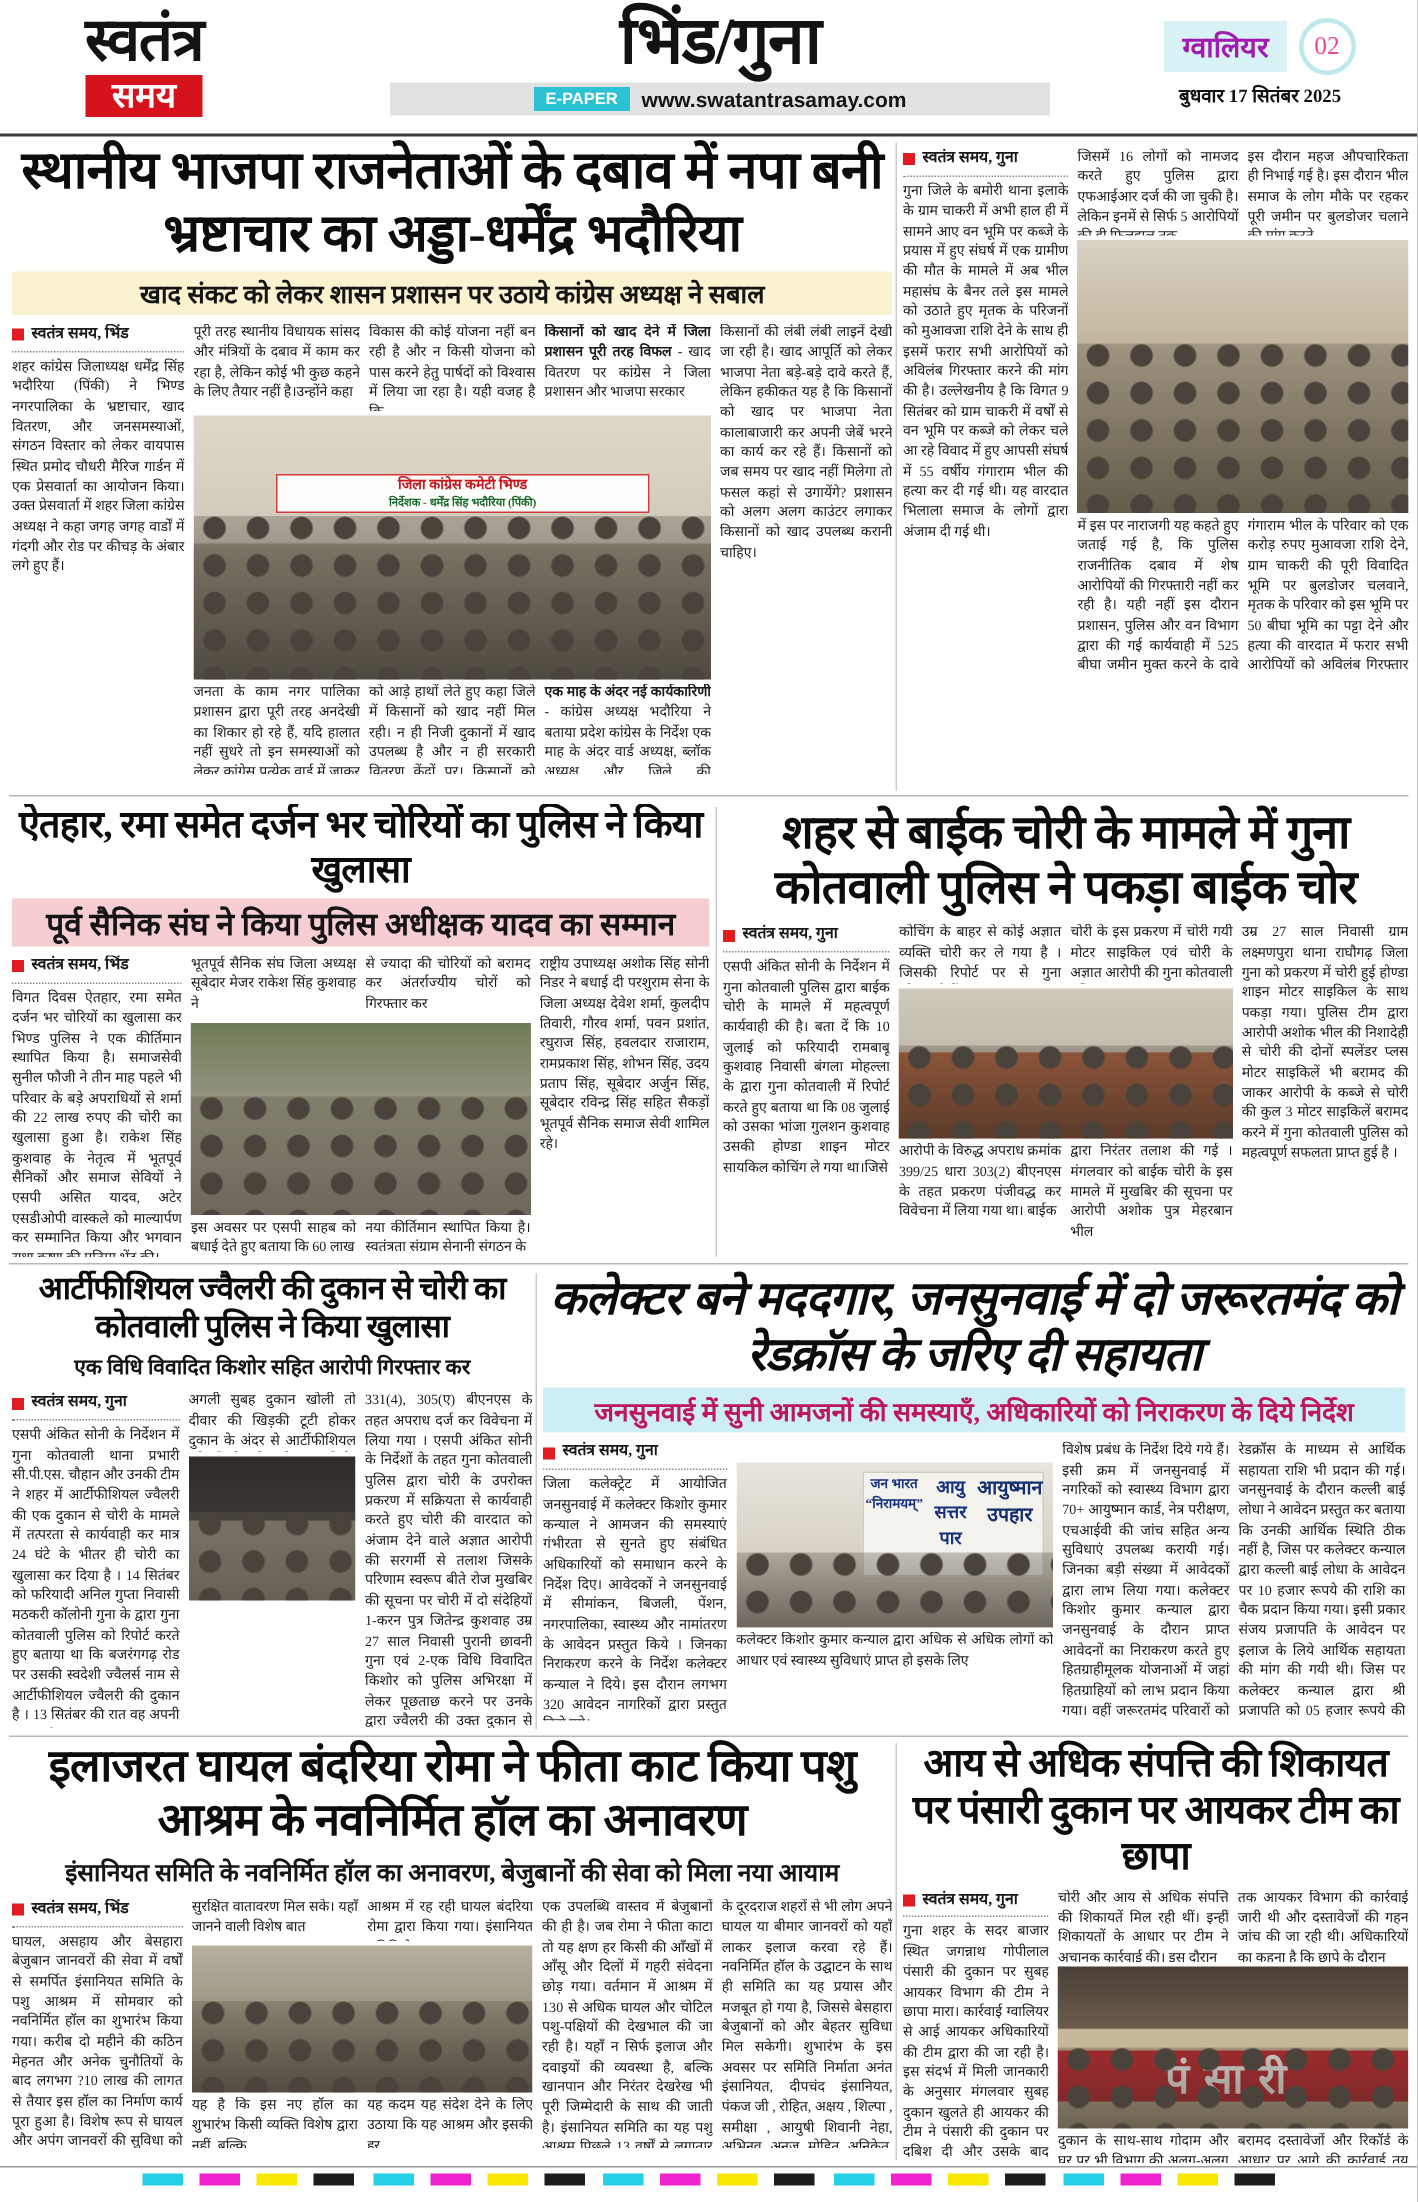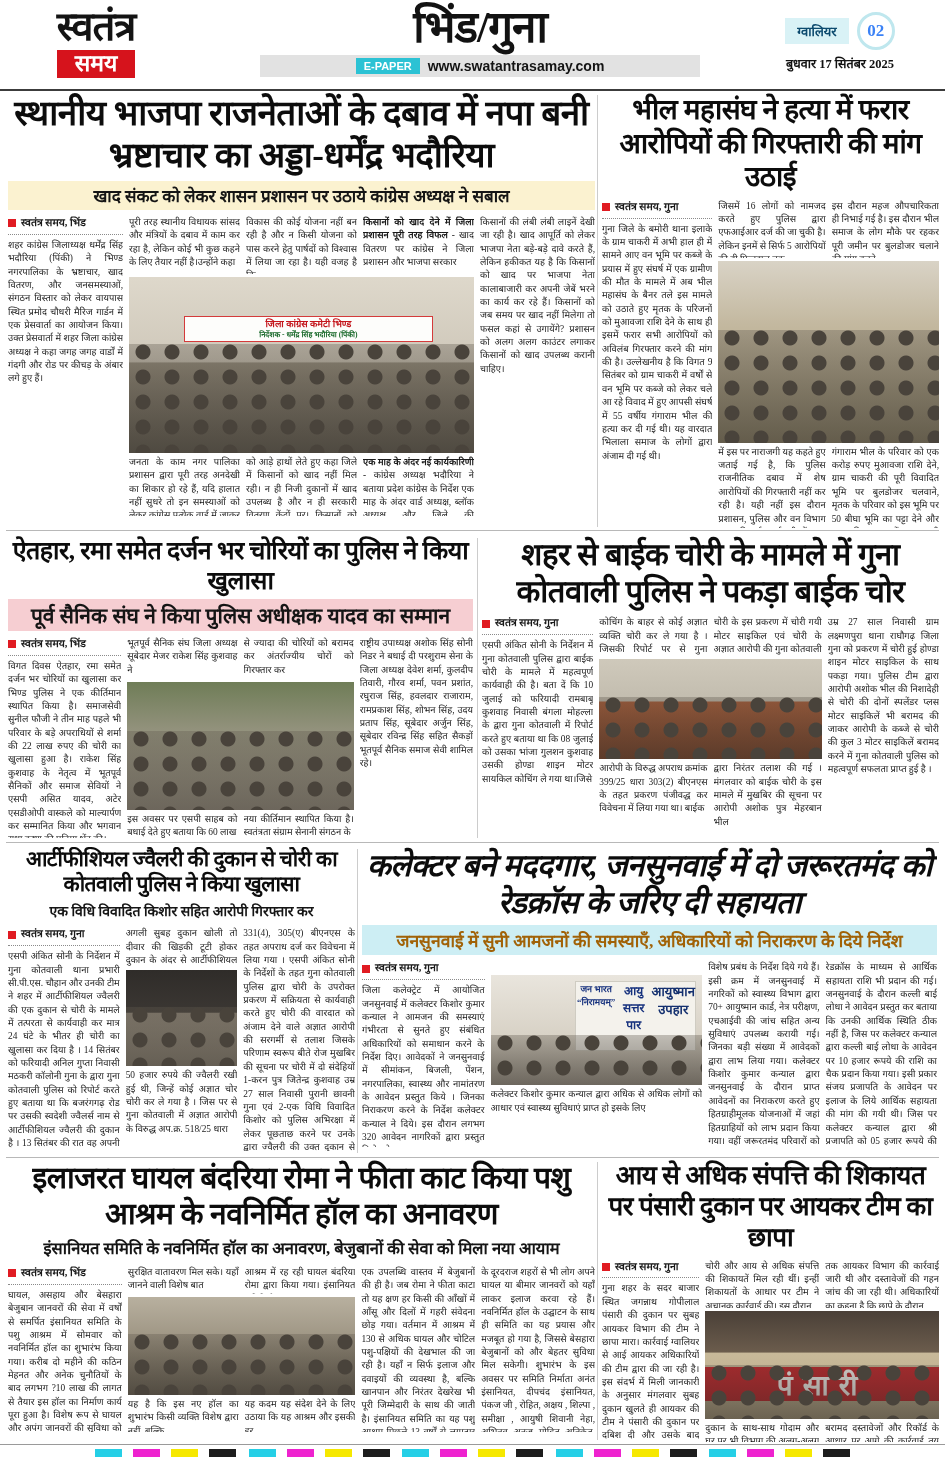--- a/index.html
+++ b/index.html
@@ -10,33 +10,33 @@
   .logo{position:absolute;left:16px;top:6px;width:160px;text-align:center;}
   .logo-top{font-size:40px;font-weight:bold;color:#131313;line-height:1.05;letter-spacing:-1px;}
   .logo-bottom{display:inline-block;background:#d6131c;color:#fff;font-weight:bold;font-size:23px;line-height:1.15;padding:1px 18px;margin-top:2px;}
   .mast-center{position:absolute;left:255px;top:4px;width:450px;text-align:center;}
   .edition{font-size:44px;font-weight:bold;color:#121212;line-height:1.1;letter-spacing:-1px;}
   .urlbar{margin:3px auto 0;width:440px;height:22px;background:#e2e2e2;display:flex;align-items:center;justify-content:center;gap:8px;}
   .epaper{background:#2cc2d4;color:#fff;font-family:"Liberation Sans",sans-serif;font-weight:bold;font-size:11px;padding:2px 8px;}
   .website{font-family:"Liberation Sans",sans-serif;font-weight:bold;font-size:14px;color:#141414;text-decoration:none;}
   .mast-right{position:absolute;right:10px;top:12px;width:190px;text-align:center;}
   .cityrow{display:flex;align-items:center;justify-content:center;gap:8px;}
-  .city{background:#d9f2f6;color:#0c4a6e;font-weight:bold;font-size:13px;padding:4px 12px;}
-  .pagenum{width:32px;height:32px;border-radius:50%;background:#fff;border:3px solid #bfe7ee;color:#3b82f6;
-           font-weight:bold;font-size:17px;display:flex;align-items:center;justify-content:center;}
+  .city{background:#d9f2f6;color:#a21caf;font-weight:bold;font-size:19px;padding:4px 12px;}
+  .pagenum{width:32px;height:32px;border-radius:50%;background:#fff;border:3px solid #bfe7ee;color:#ec4899;
+           font-weight:normal;font-size:17px;display:flex;align-items:center;justify-content:center;}
   .mdate{font-weight:bold;font-size:12.5px;color:#111;margin-top:5px;}
   
   .h-rule{position:absolute;height:1px;background:#b8b8b8;}
   .v-rule{position:absolute;width:1px;background:#cccccc;}
   
   .article{position:absolute;overflow:hidden;}
   .hl{font-weight:bold;text-align:center;color:#0c0c0c;line-height:1.2;letter-spacing:-0.5px;}
   .kicker{background:#fbf2d0;font-weight:bold;text-align:center;font-size:17px;color:#151515;padding:3px 2px;margin-top:4px;}
   .bar-pink{background:#f6ced2;font-weight:bold;text-align:center;font-size:21px;color:#151515;padding:2px;margin-top:3px;}
-  .bar-cyan{background:#cdeef4;font-weight:bold;text-align:center;font-size:17.5px;color:#a16207;padding:3px;margin-top:4px;}
+  .bar-cyan{background:#cdeef4;font-weight:bold;text-align:center;font-size:17.5px;color:#be185d;padding:3px;margin-top:4px;}
   .bar-plain{font-weight:bold;text-align:center;font-size:16.5px;color:#151515;padding:1px;margin-top:3px;}
   .body{display:flex;gap:6px;margin-top:6px;overflow:hidden;}
   .col{flex:1;font-size:9.4px;line-height:1.42;text-align:justify;color:#1b1b1b;overflow:hidden;}
   .byline{display:flex;align-items:center;gap:5px;font-weight:bold;font-size:10.5px;color:#1a1a1a;
           padding-bottom:3px;margin-bottom:4px;border-bottom:1px dotted #8a8a8a;}
   .redsq{width:8px;height:8px;background:#e01b22;flex:0 0 auto;}
   .mid{display:flex;flex-direction:column;gap:3px;overflow:hidden;}
   .midrow{display:flex;gap:6px;overflow:hidden;}
   .midrow .col{flex:1;}
   .lead-b{font-weight:bold;}
@@ -130,21 +130,20 @@
           <div class="col">जनता के काम नगर पालिका प्रशासन द्वारा पूरी तरह अनदेखी का शिकार हो रहे हैं, यदि हालात नहीं सुधरे तो इन समस्याओं को लेकर कांग्रेस प्रत्येक वार्ड में जाकर जनसमस्याओं को एकत्रित कर विशाल आंदोलन करेगी।</div>
           <div class="col">को आड़े हाथों लेते हुए कहा जिले में किसानों को खाद नहीं मिल रही। न ही निजी दुकानों में खाद उपलब्ध है और न ही सरकारी वितरण केंद्रों पर। किसानों को मजबूरी में सुबह 4 बजे से ही लाइन में लगना पड़ रहा है। खाद वितरण केंद्र पर</div>
           <div class="col"><span class="lead-b">एक माह के अंदर नई कार्यकारिणी</span><span> - कांग्रेस अध्यक्ष भदौरिया ने बताया प्रदेश कांग्रेस के निर्देश एक माह के अंदर वार्ड अध्यक्ष, ब्लॉक अध्यक्ष और जिले की कार्यकारिणी घोषित कर दूंगा। कार्यकारिणी में हमेशा सक्रिय रहने वाले कार्यकर्ताओं और जातिगत संतुलन, महिलाओं की भागीदारी का भी विशेष ध्यान रखा जाएगा। उन्होंने बताया बोट चोर गद्दी छोड़ अभियान के तहत शहर कांग्रेस हस्ताक्षर अभियान भी जल्द शुरू करेगी।</span></div>
         </div>
       </div>
       <div class="col">किसानों की लंबी लंबी लाइनें देखी जा रही है। खाद आपूर्ति को लेकर भाजपा नेता बड़े-बड़े दावे करते हैं, लेकिन हकीकत यह है कि किसानों को खाद पर भाजपा नेता कालाबाजारी कर अपनी जेबें भरने का कार्य कर रहे हैं। किसानों को जब समय पर खाद नहीं मिलेगा तो फसल कहां से उगायेंगे? प्रशासन को अलग अलग काउंटर लगाकर किसानों को खाद उपलब्ध करानी चाहिए।</div>
     </div>
   </div>
 
   <div class="article" style="left:602px;top:93px;width:337px;height:435px;">
-    <div class="hl hl-bheel">भील महासंघ ने हत्या में फरार आरोपियों की गिरफ्तारी की मांग उठाई</div>
     <div class="body" style="height:352px;">
       <div class="col">
         <div class="byline">
           <span class="redsq"></span>
           <span>स्वतंत्र समय, गुना</span>
         </div>
         <span>गुना जिले के बमोरी थाना इलाके के ग्राम चाकरी में अभी हाल ही में सामने आए वन भूमि पर कब्जे के प्रयास में हुए संघर्ष में एक ग्रामीण की मौत के मामले में अब भील महासंघ के बैनर तले इस मामले को उठाते हुए मृतक के परिजनों को मुआवजा राशि देने के साथ ही इसमें फरार सभी आरोपियों को अविलंब गिरफ्तार करने की मांग की है। उल्लेखनीय है कि विगत 9 सितंबर को ग्राम चाकरी में वर्षों से वन भूमि पर कब्जे को लेकर चले आ रहे विवाद में हुए आपसी संघर्ष में 55 वर्षीय गंगाराम भील की हत्या कर दी गई थी। यह वारदात भिलाला समाज के लोगों द्वारा अंजाम दी गई थी।</span>
       </div>
       <div class="mid" style="flex:2;">
         <div class="midrow" style="height:58px;flex:0 0 auto;">
@@ -226,21 +225,20 @@
           <span class="redsq"></span>
           <span>स्वतंत्र समय, गुना</span>
         </div>
         <span>एसपी अंकित सोनी के निर्देशन में गुना कोतवाली थाना प्रभारी सी.पी.एस. चौहान और उनकी टीम ने शहर में आर्टीफीशियल ज्वैलरी की एक दुकान से चोरी के मामले में तत्परता से कार्यवाही कर मात्र 24 घंटे के भीतर ही चोरी का खुलासा कर दिया है । 14 सितंबर को फरियादी अनिल गुप्ता निवासी मठकरी कॉलोनी गुना के द्वारा गुना कोतवाली पुलिस को रिपोर्ट करते हुए बताया था कि बजरंगगढ़ रोड पर उसकी स्वदेशी ज्वैलर्स नाम से आर्टीफीशियल ज्वैलरी की दुकान है । 13 सितंबर की रात वह अपनी दुकान बंद कर घर चला गया था,</span>
       </div>
       <div class="mid" style="flex:1;">
         <div class="col" style="height:40px;flex:0 0 auto;">अगली सुबह दुकान खोली तो दीवार की खिड़की टूटी होकर दुकान के अंदर से आर्टीफीशियल ज्वैलरी के दो कट्ठे कम मिले। जिनमें करीबन</div>
         <div class="photo ph-dark" style="height:96px;">
           <div class="crowd"></div>
         </div>
-        <div class="col" style="flex:1;">50 हजार रुपये की ज्वैलरी रखी हुई थी, जिन्हें कोई अज्ञात चोर चोरी कर ले गया है । जिस पर से गुना कोतवाली में अज्ञात आरोपी के विरुद्ध अप.क्र. 518/25 धारा</div>
       </div>
       <div class="col">331(4), 305(ए) बीएनएस के तहत अपराध दर्ज कर विवेचना में लिया गया । एसपी अंकित सोनी के निर्देशों के तहत गुना कोतवाली पुलिस द्वारा चोरी के उपरोक्त प्रकरण में सक्रियता से कार्यवाही करते हुए चोरी की वारदात को अंजाम देने वाले अज्ञात आरोपी की सरगर्मी से तलाश जिसके परिणाम स्वरूप बीते रोज मुखबिर की सूचना पर चोरी में दो संदेहियों 1-करन पुत्र जितेन्द्र कुशवाह उम्र 27 साल निवासी पुरानी छावनी गुना एवं 2-एक विधि विवादित किशोर को पुलिस अभिरक्षा में लेकर पूछताछ करने पर उनके द्वारा ज्वैलरी की उक्त दुकान से चोरी करना स्वीकार किया ।</div>
     </div>
   </div>
 
   <div class="article" style="left:362px;top:847px;width:575px;height:306px;">
     <div class="hl hl-coll">कलेक्टर बने मददगार, जनसुनवाई में दो जरूरतमंद को रेडक्रॉस के जरिए दी सहायता</div>
     <div class="bar-cyan">जनसुनवाई में सुनी आमजनों की समस्याएँ, अधिकारियों को निराकरण के दिये निर्देश</div>
     <div class="body" style="height:186px;">
       <div class="col" style="flex:1.1;">

